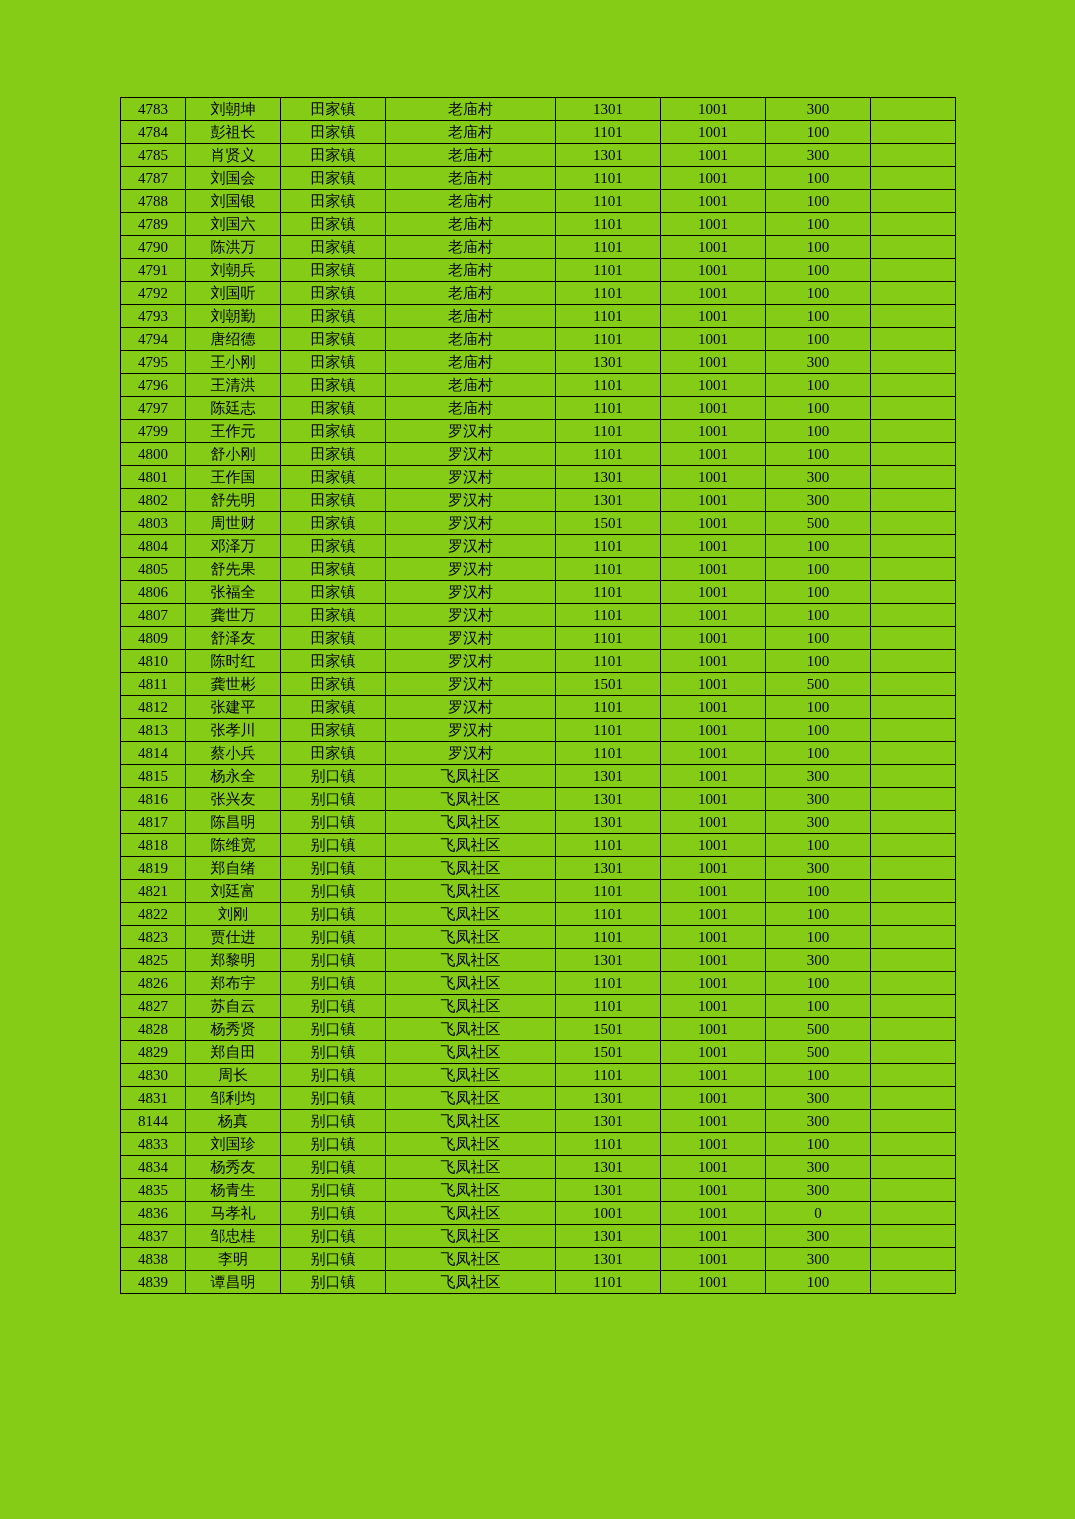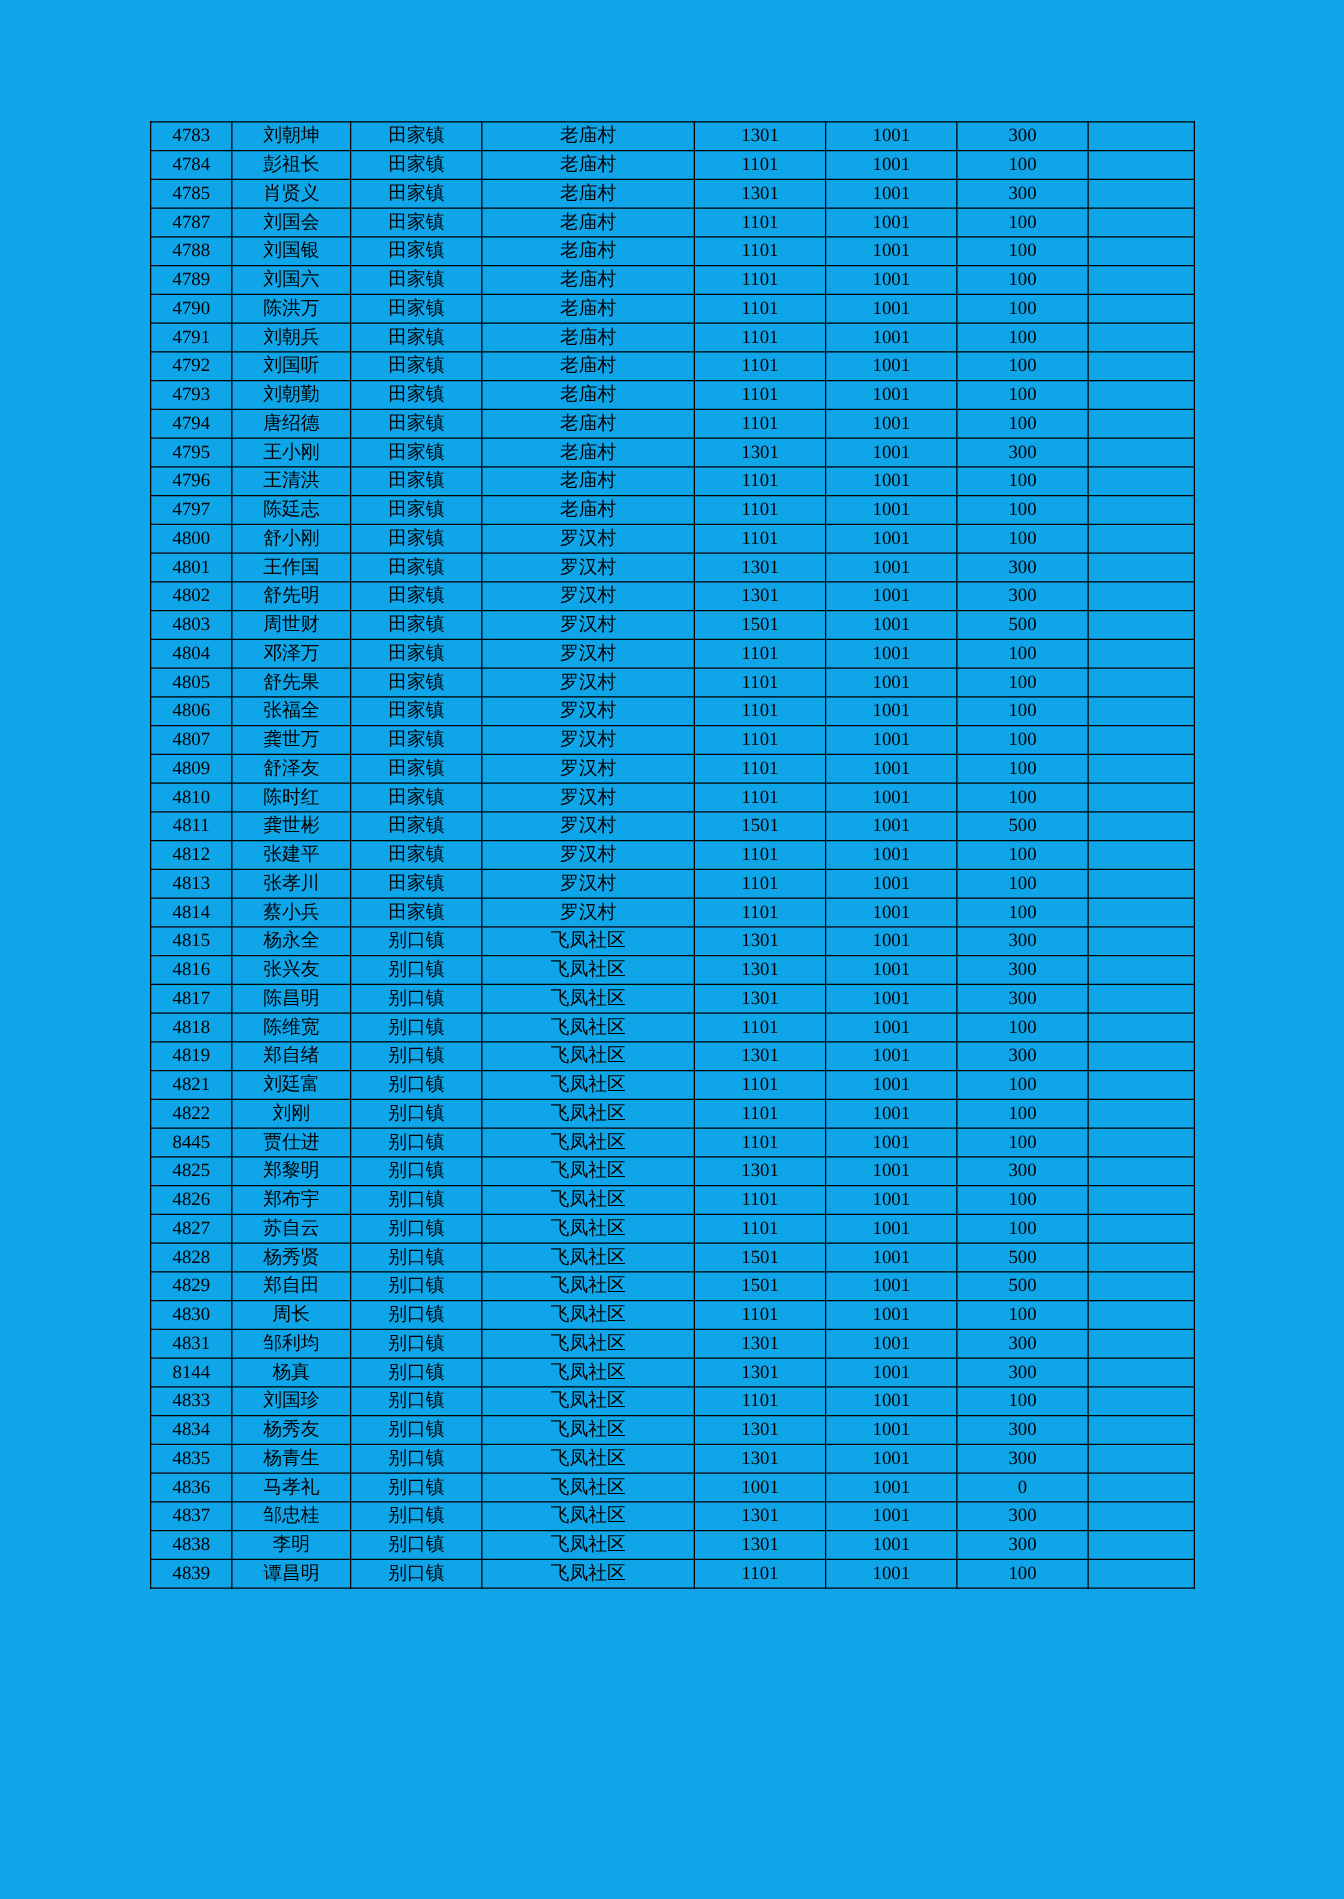--- a/index.html
+++ b/index.html
@@ -5,21 +5,21 @@
   * { margin: 0; padding: 0; box-sizing: border-box; }
   html, body {
     width: 1075px;
     background: #ffffff;
     font-family: "Liberation Serif", "DejaVu Serif", serif;
   }
   .page {
     position: relative;
     width: 1075px;
     height: 1519px;
-    background: #0ea5e9;
+    background: #84cc16;
     overflow: hidden;
   }
   table.roster {
     position: absolute;
     left: 120px;
     top: 97px;
     width: 835px;
     border-collapse: collapse;
     table-layout: fixed;
   }
@@ -186,20 +186,30 @@
           <td>4797</td>
           <td>陈廷志</td>
           <td>田家镇</td>
           <td>老庙村</td>
           <td>1101</td>
           <td>1001</td>
           <td>100</td>
           <td></td>
         </tr>
         <tr>
+          <td>4799</td>
+          <td>王作元</td>
+          <td>田家镇</td>
+          <td>罗汉村</td>
+          <td>1101</td>
+          <td>1001</td>
+          <td>100</td>
+          <td></td>
+        </tr>
+        <tr>
           <td>4800</td>
           <td>舒小刚</td>
           <td>田家镇</td>
           <td>罗汉村</td>
           <td>1101</td>
           <td>1001</td>
           <td>100</td>
           <td></td>
         </tr>
         <tr>
@@ -396,21 +406,21 @@
           <td>4822</td>
           <td>刘刚</td>
           <td>别口镇</td>
           <td>飞凤社区</td>
           <td>1101</td>
           <td>1001</td>
           <td>100</td>
           <td></td>
         </tr>
         <tr>
-          <td>8445</td>
+          <td>4823</td>
           <td>贾仕进</td>
           <td>别口镇</td>
           <td>飞凤社区</td>
           <td>1101</td>
           <td>1001</td>
           <td>100</td>
           <td></td>
         </tr>
         <tr>
           <td>4825</td>

